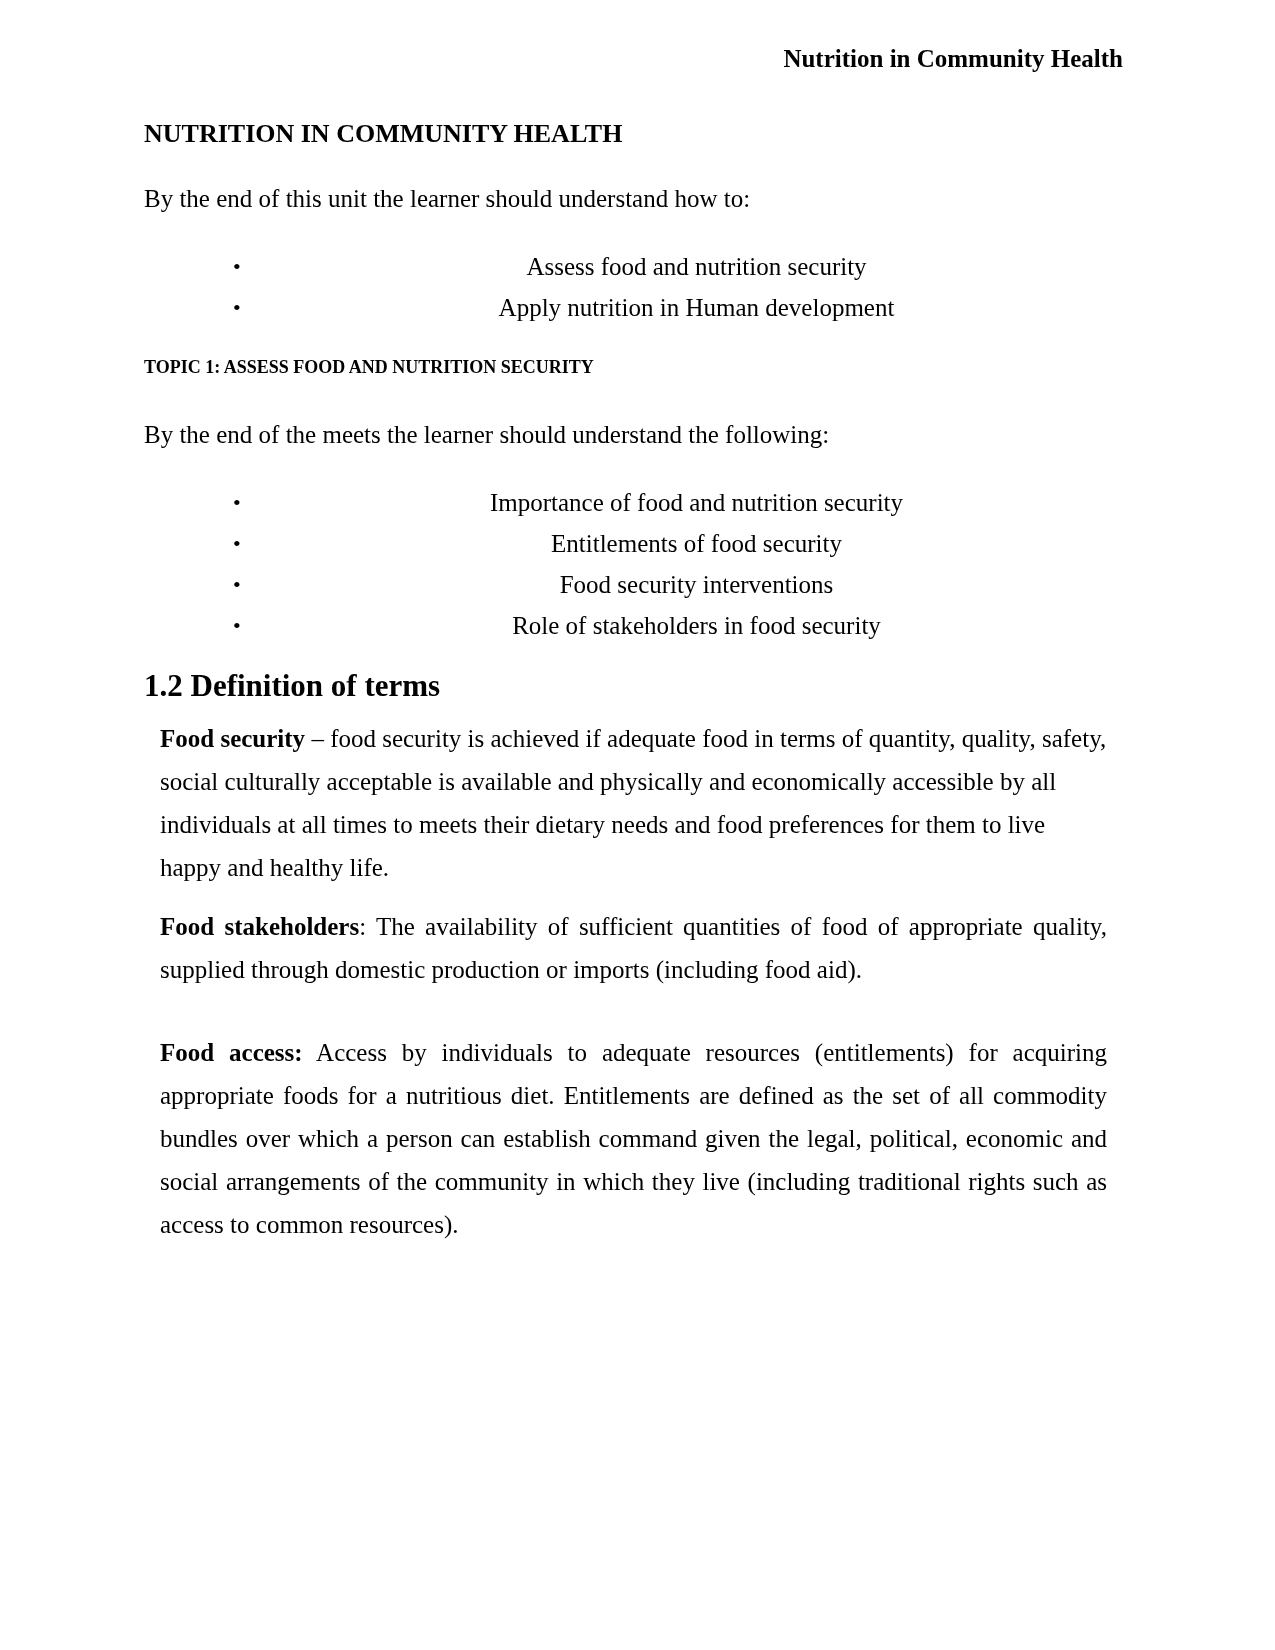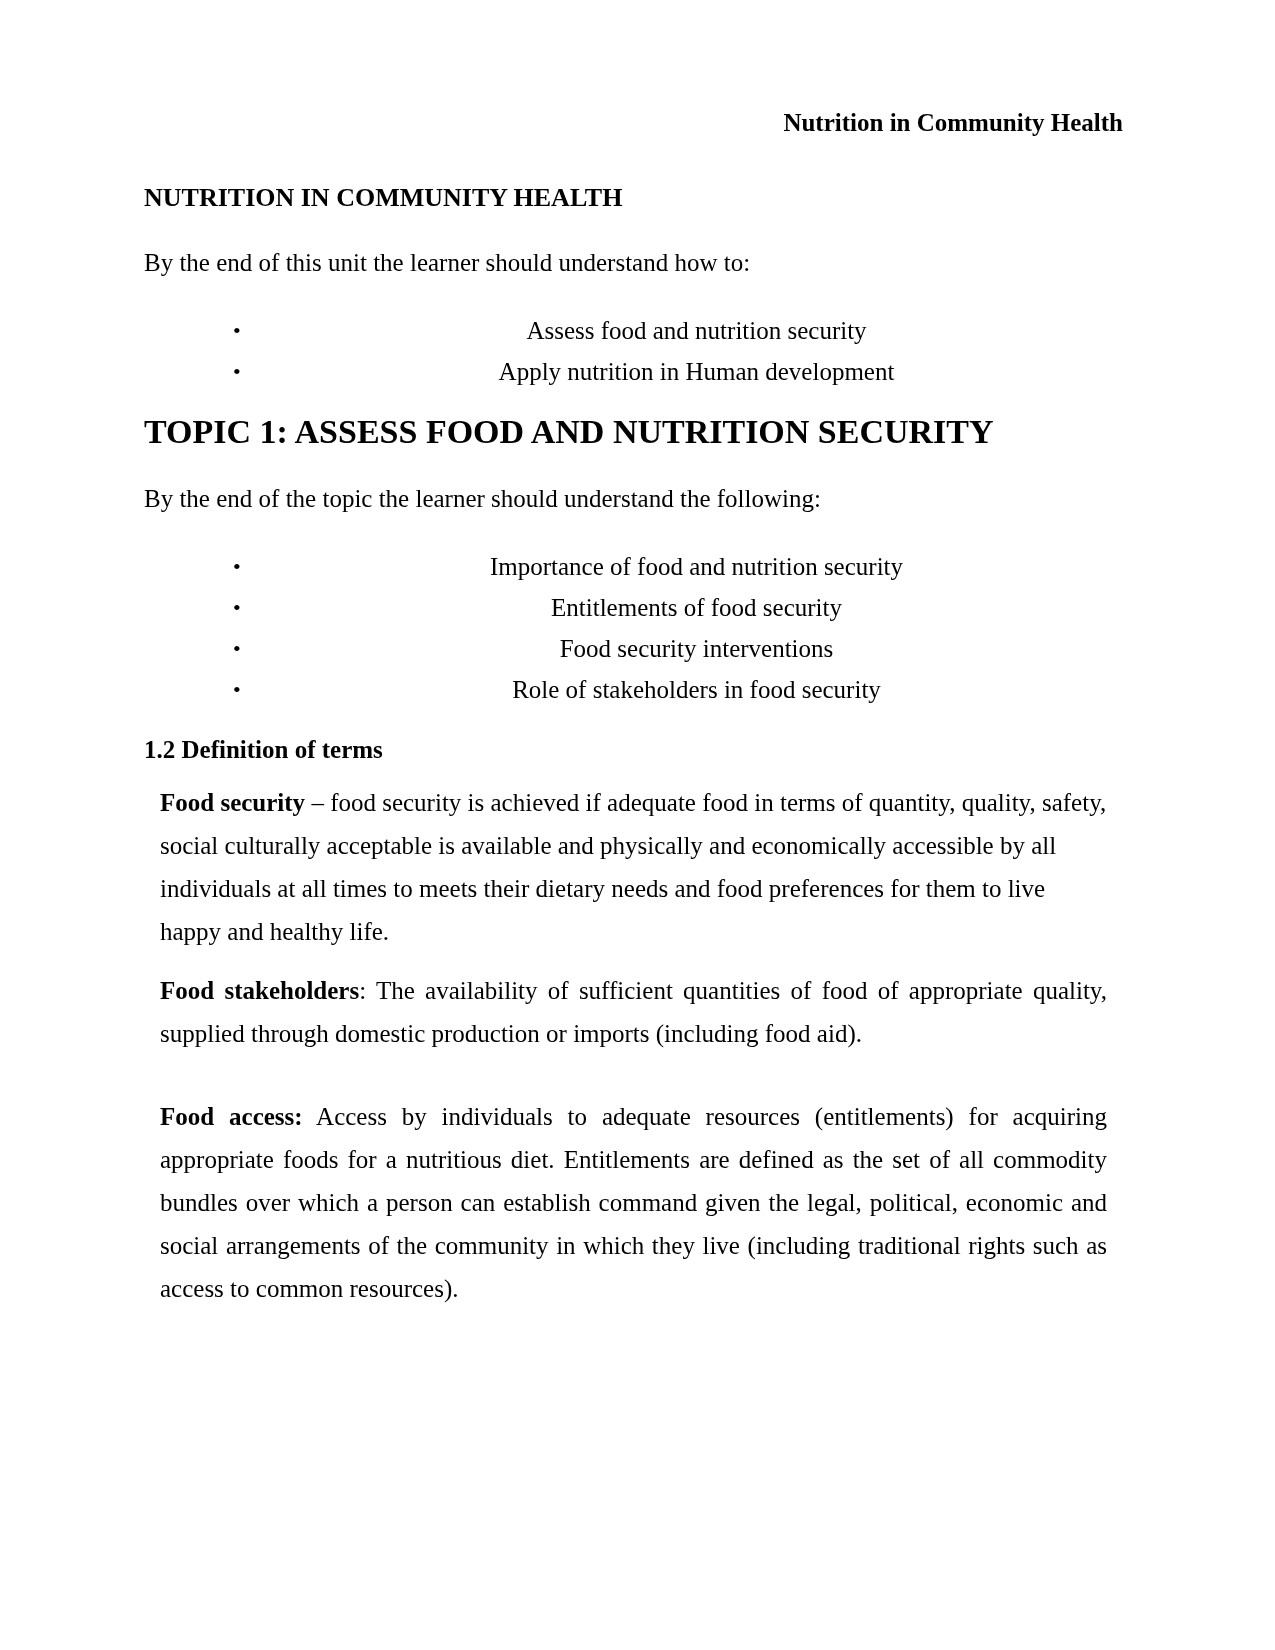--- a/index.html
+++ b/index.html
@@ -13,21 +13,21 @@
     font-family: "Liberation Serif", serif;
     font-size: 25px;
     color: #000000;
     position: relative;
     overflow: hidden;
   }
   .page {
     box-sizing: border-box;
     width: 1275px;
     height: 1650px;
-    padding: 108px 152px 60px 144px;
+    padding: 44px 152px 60px 144px;
   }
   .running-header {
     text-align: right;
     font-weight: bold;
     line-height: 30px;
     margin: 0 0 44px 0;
   }
   .doc-title {
     font-size: 26px;
     font-weight: bold;
@@ -49,27 +49,27 @@
     line-height: 41px;
   }
   ul.obj-list li::before {
     content: "\2022";
     position: absolute;
     left: -37px;
     top: 0;
     font-size: 22px;
   }
   .topic-heading {
-    font-size: 34px;
+    font-size: 18px;
     font-weight: bold;
     line-height: 31px;
     margin: 4px 0 36px 0;
   }
   .definitions-heading {
-    font-size: 25px;
+    font-size: 31px;
     font-weight: bold;
     line-height: 31px;
     margin: 14px 0 12px 0;
   }
   .def-para {
     line-height: 43px;
     margin: 16px;
   }
   .def-para .term {
     font-weight: bold;
@@ -92,21 +92,21 @@
   <p class="para">By the end of this unit the learner should understand how to:</p>
 
   <ul class="obj-list">
 
   <li class="">Assess food and nutrition security</li>
       <li class="">Apply nutrition in Human development</li>
     </ul>
 
   <h2 class="topic-heading">TOPIC 1: ASSESS FOOD AND NUTRITION SECURITY</h2>
 
-  <p class="para">By the end of the topic the learner should understand the following:</p>
+  <p class="para">By the end of the meets the learner should understand the following:</p>
 
   <ul class="obj-list">
 
   <li class="">Importance of food and nutrition security</li>
       <li class="">Entitlements of food security</li>
       <li class="">Food security interventions</li>
       <li class="">Role of stakeholders in food security</li>
     </ul>
 
   <h3 class="definitions-heading">1.2 Definition of terms</h3>

